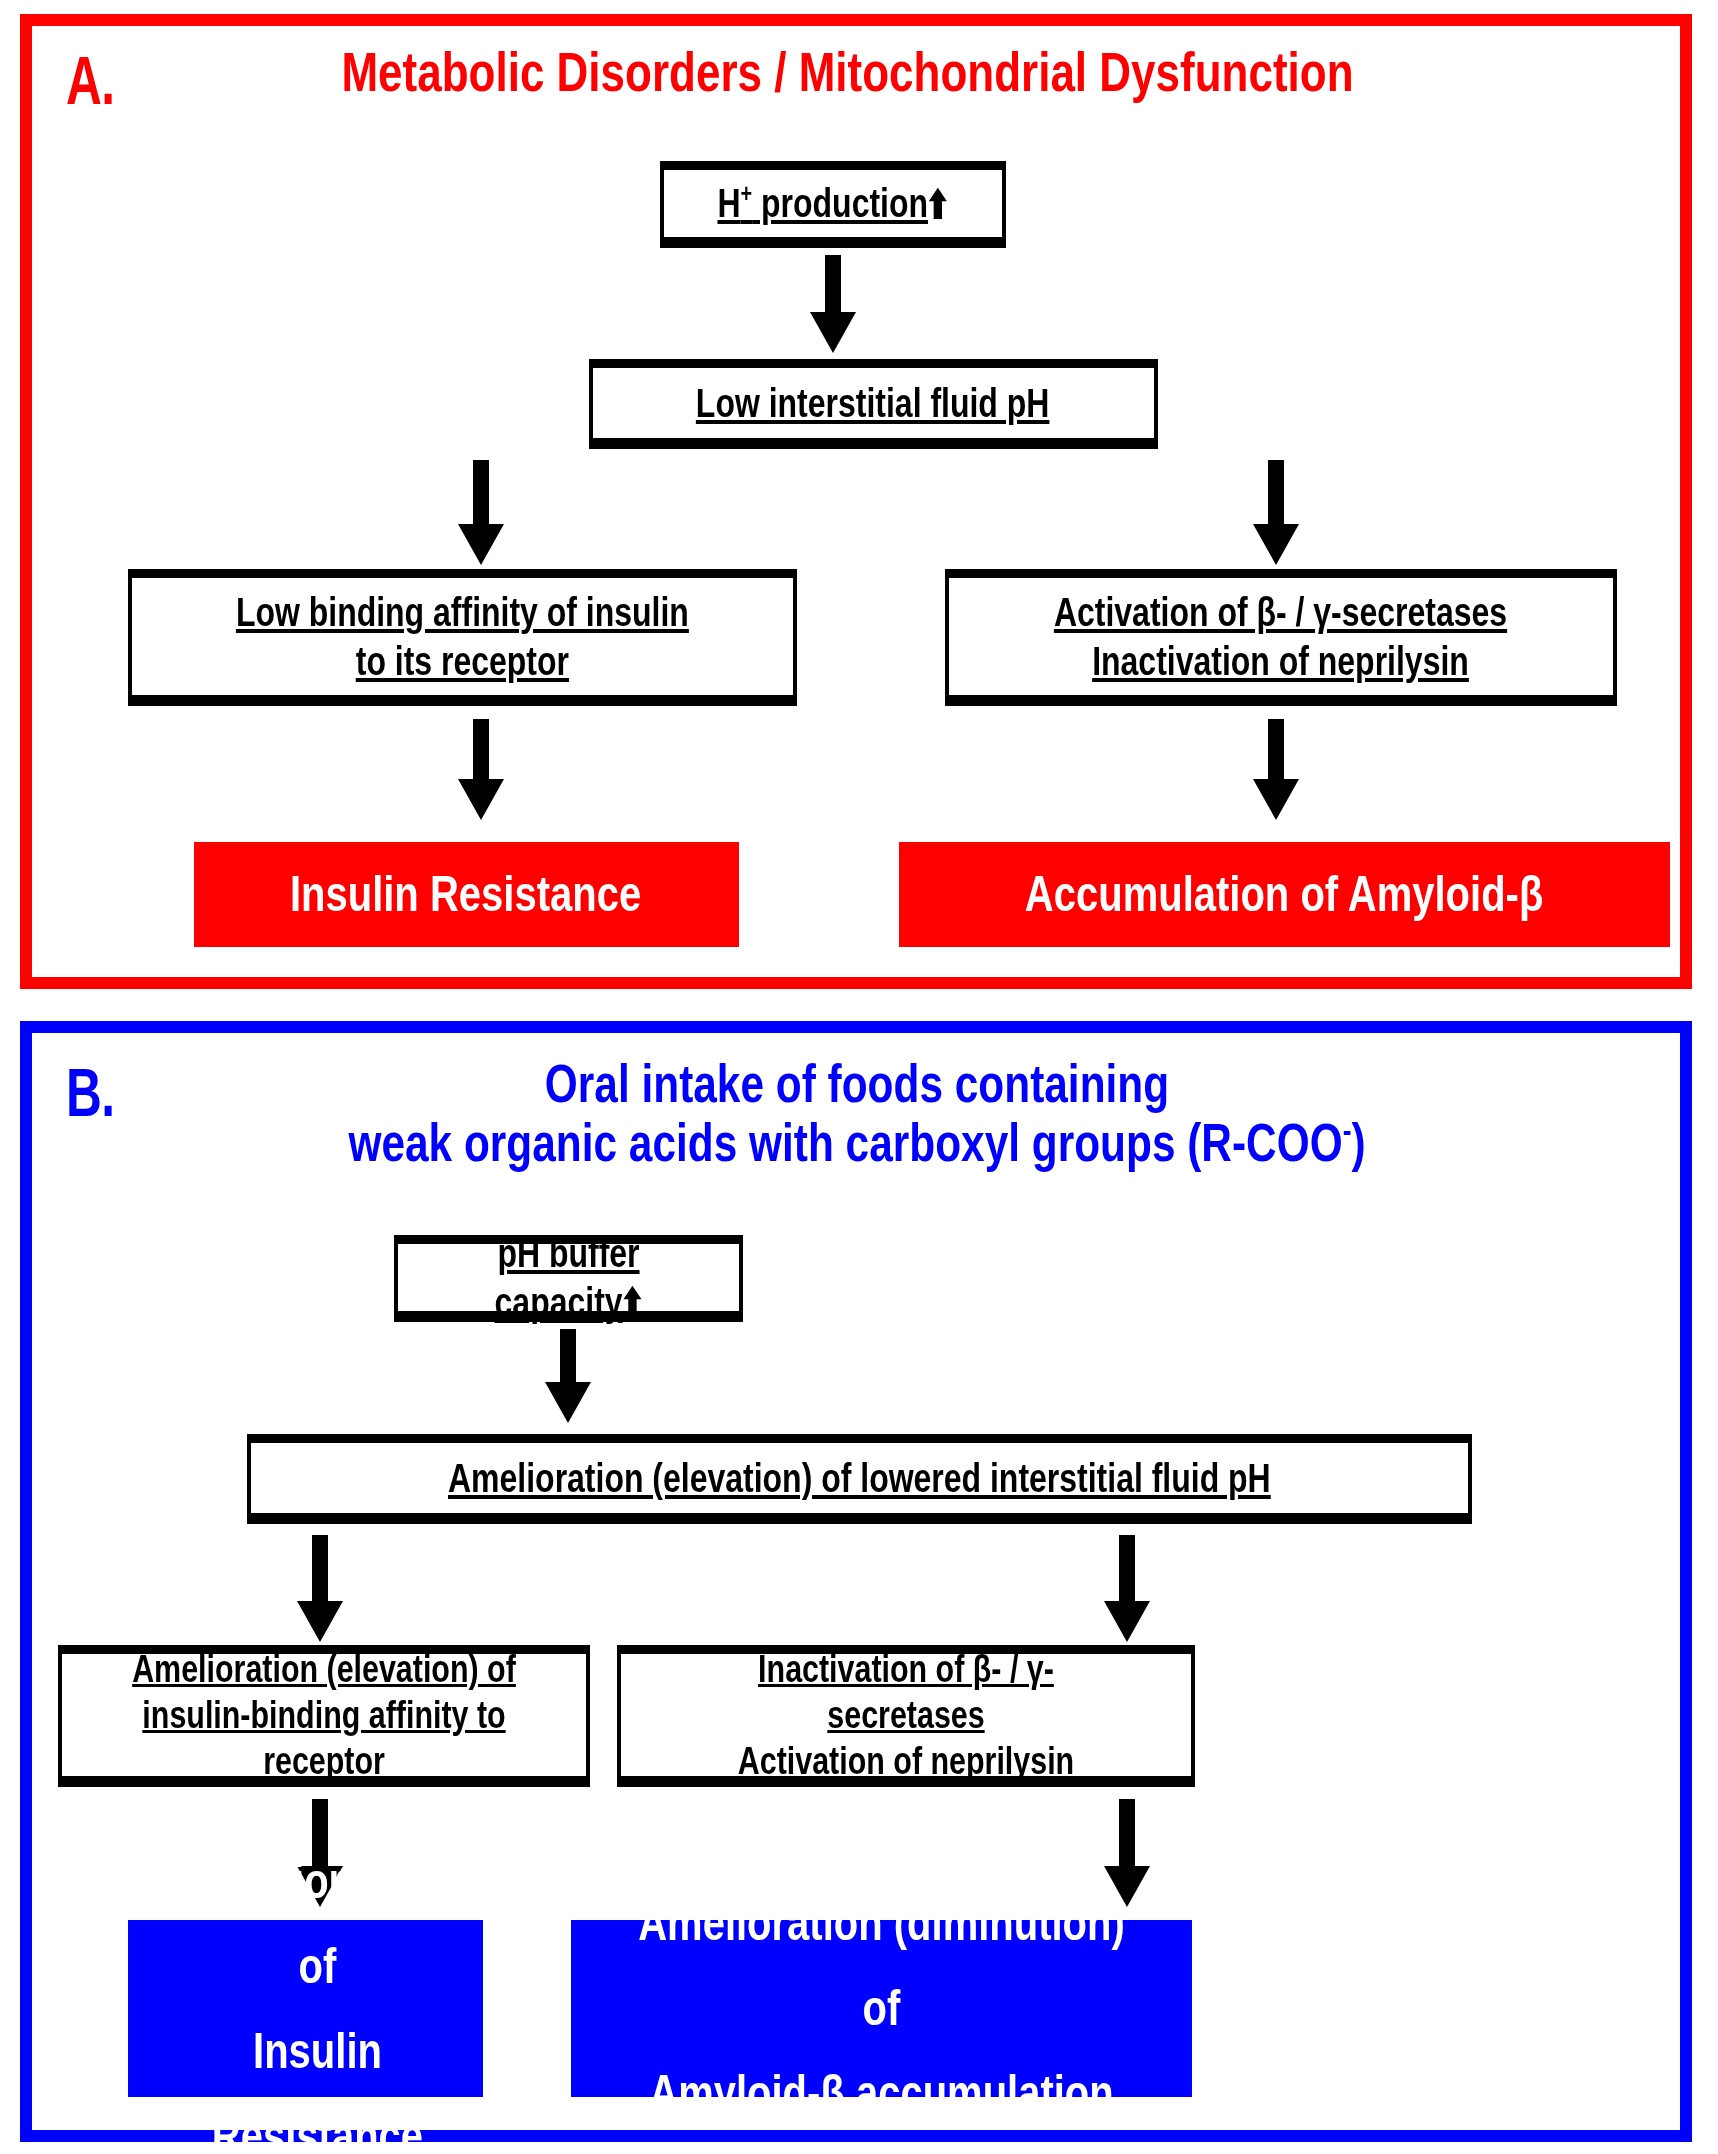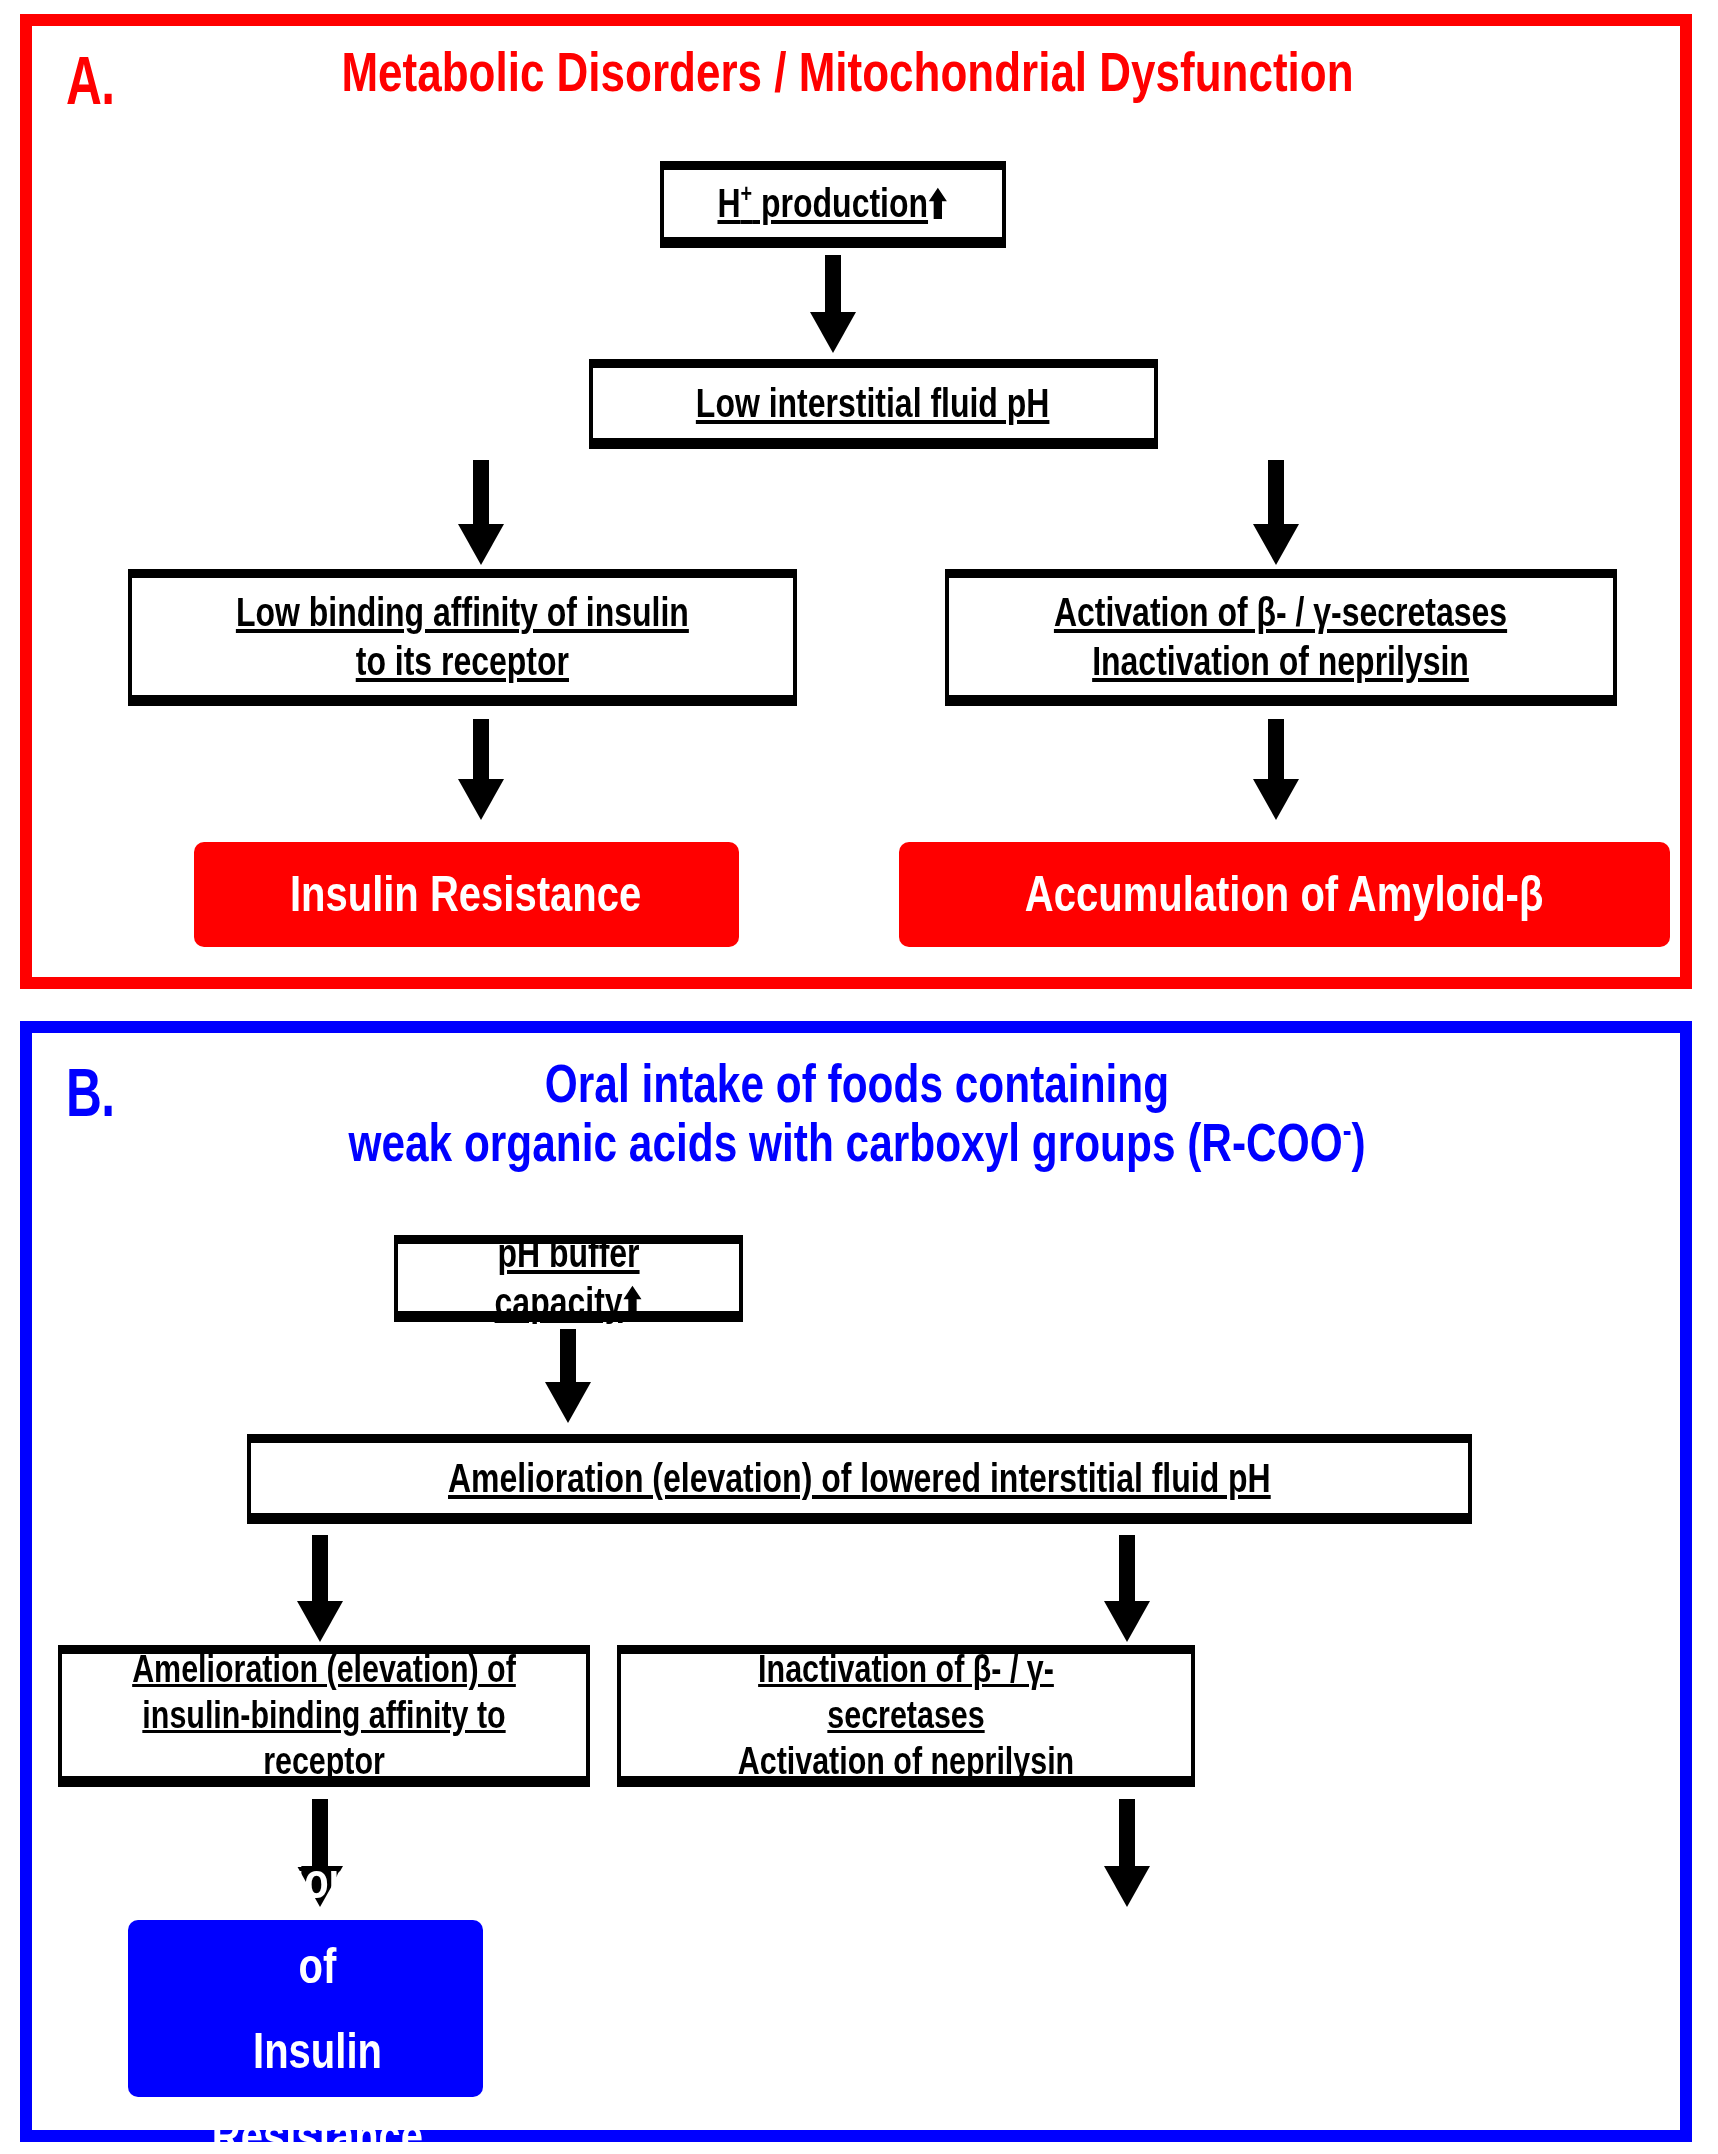--- a/index.html
+++ b/index.html
@@ -97,21 +97,20 @@
     display: block;
   }
 
   
   .result {
     position: absolute;
     box-sizing: border-box;
     display: flex;
     align-items: center;
     justify-content: center;
-    border-radius: 10px;
   }
   .result .txt {
     font-weight: bold;
     color: #ffffff;
     text-align: center;
     line-height: 1.18;
     white-space: pre-line;
     transform: scaleX(0.80);
     display: block;
   }
@@ -261,15 +260,19 @@
   <div class="arrow" style="left:1095px; top:766px; height:110px;">
     <div class="shaft" style="height:69px;"></div>
     <div class="head" style="top:67px;"></div>
   </div>
 
   <div class="result blue" style="left:96px; top:887px; width:355px; height:177px;padding-left:24px;">
     <span class="txt" style="font-size:50px; line-height:1.7;">Amelioration of
 Insulin Resistance</span>
   </div>
 
+  <div class="result blue" style="left:539px; top:887px; width:621px; height:177px;">
+    <span class="txt" style="font-size:50px; line-height:1.7;">Amelioration (diminution) of
+Amyloid-β accumulation</span>
+  </div>
 
 </div>
 
 
 </body></html>

